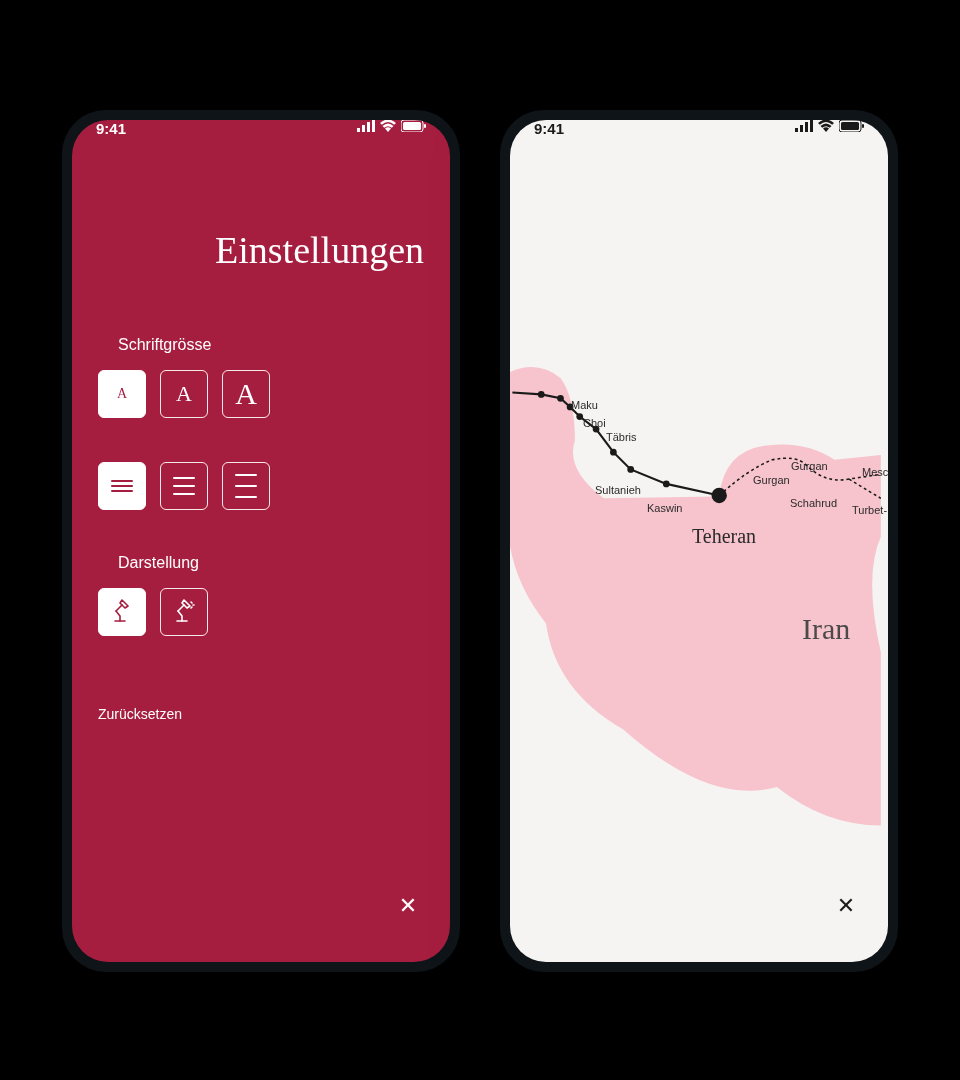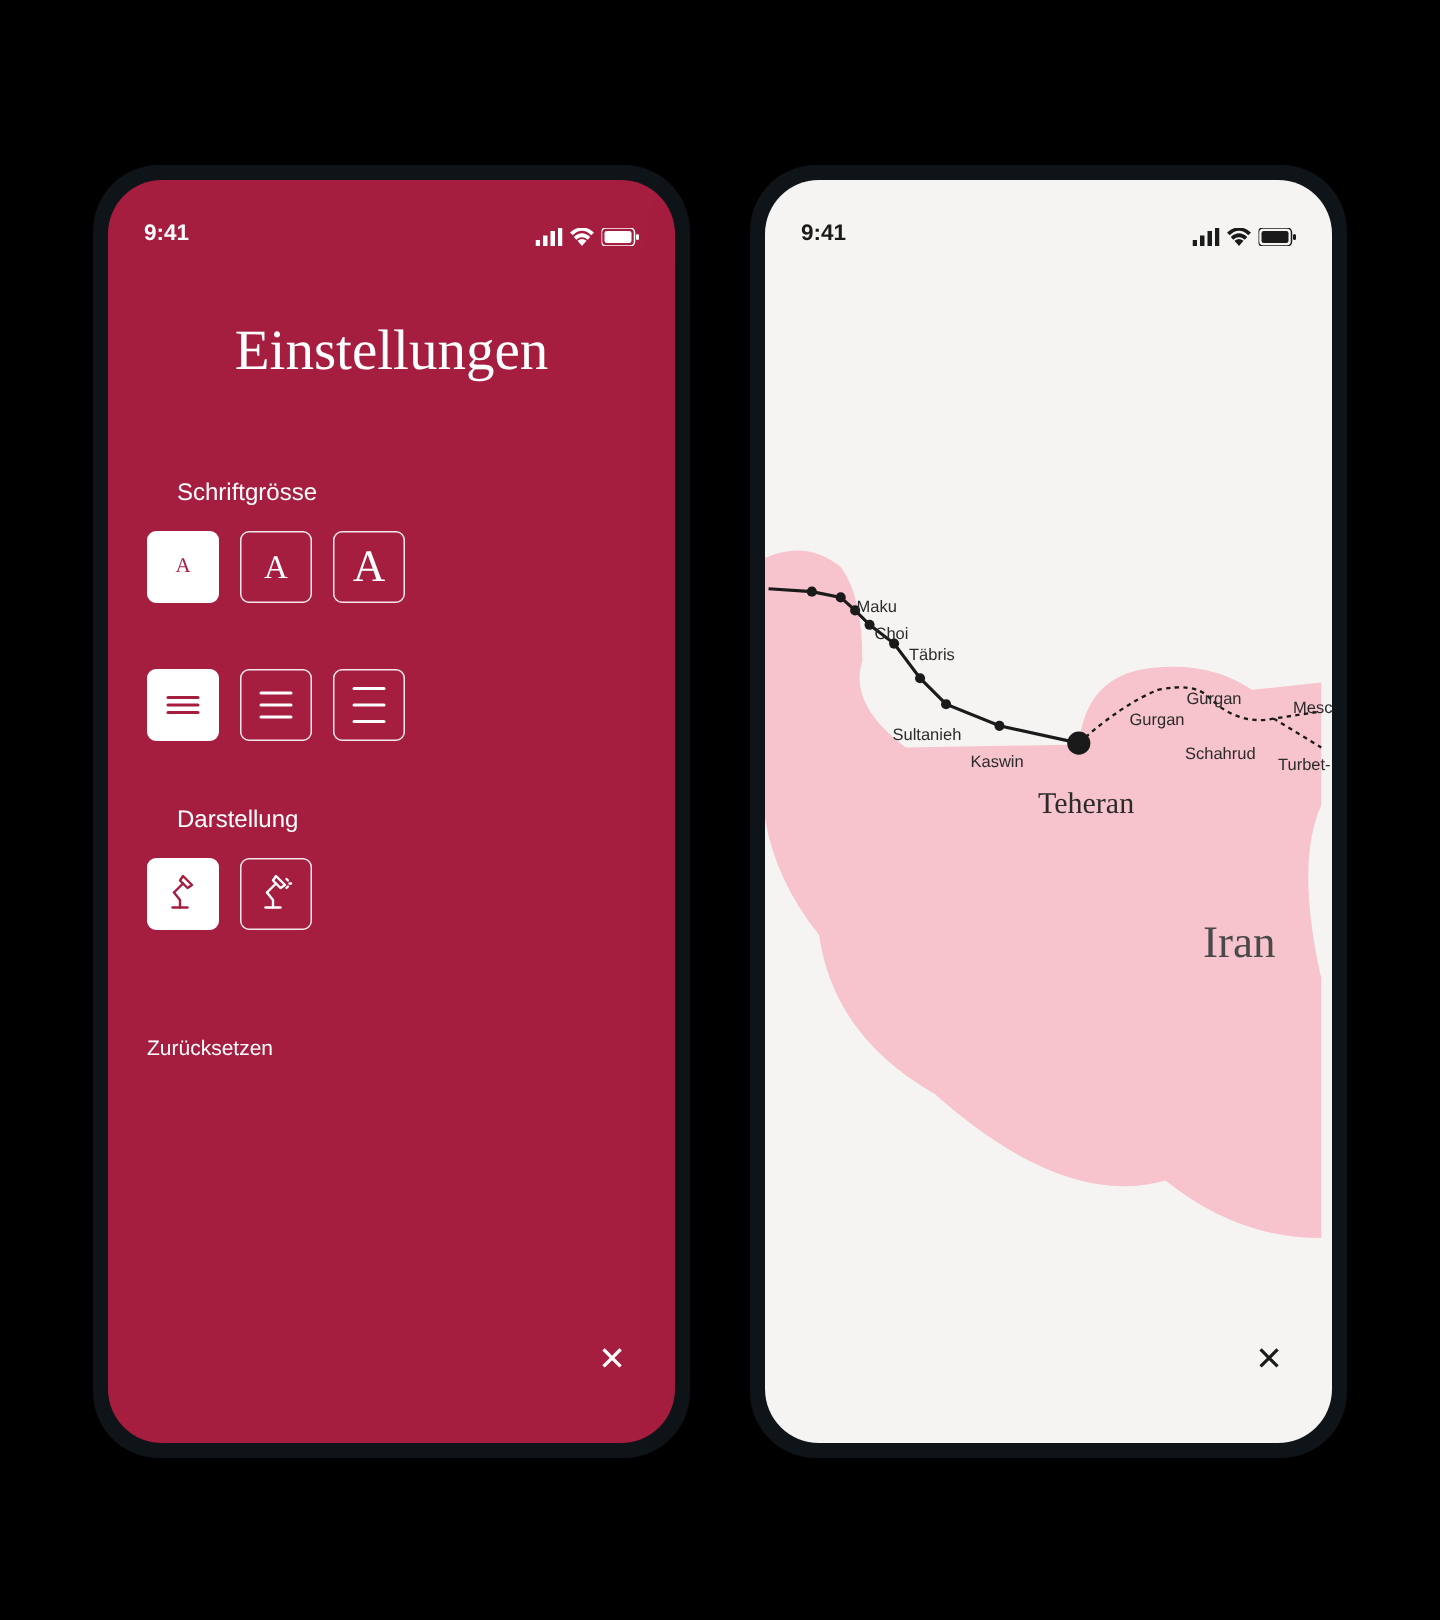--- a/index.html
+++ b/index.html
@@ -30,34 +30,34 @@
     overflow: hidden;
     position: relative;
   }
   .screen.settings { background: #a61e3f; color: #fff; }
   .screen.map { background: #f5f4f2; color: #1a1a1a; }
 
   .status-bar {
     height: 44px;
     display: flex;
     justify-content: space-between;
-    align-items: flex-end;
+    align-items: flex-start;
     padding: 0 24px;
     font-size: 15px;
     font-weight: 600;
   }
   .status-icons { display: flex; gap: 5px; align-items: center; }
 
   .settings-content { padding: 20px 26px; }
   .page-title {
     font-family: Georgia, 'Times New Roman', serif;
     font-size: 38px;
     font-weight: 400;
-    text-align: center;
-    margin: 28px 0 64px;
+    text-align: right;
+    margin: 44px 0 64px;
   }
   .section { margin-bottom: 44px; }
   .section-label {
     font-size: 16px;
     margin-bottom: 16px;
     font-weight: 400;
     margin-left: 20px;
   }
   .option-row { display: flex; gap: 14px; }
   .option-btn {

